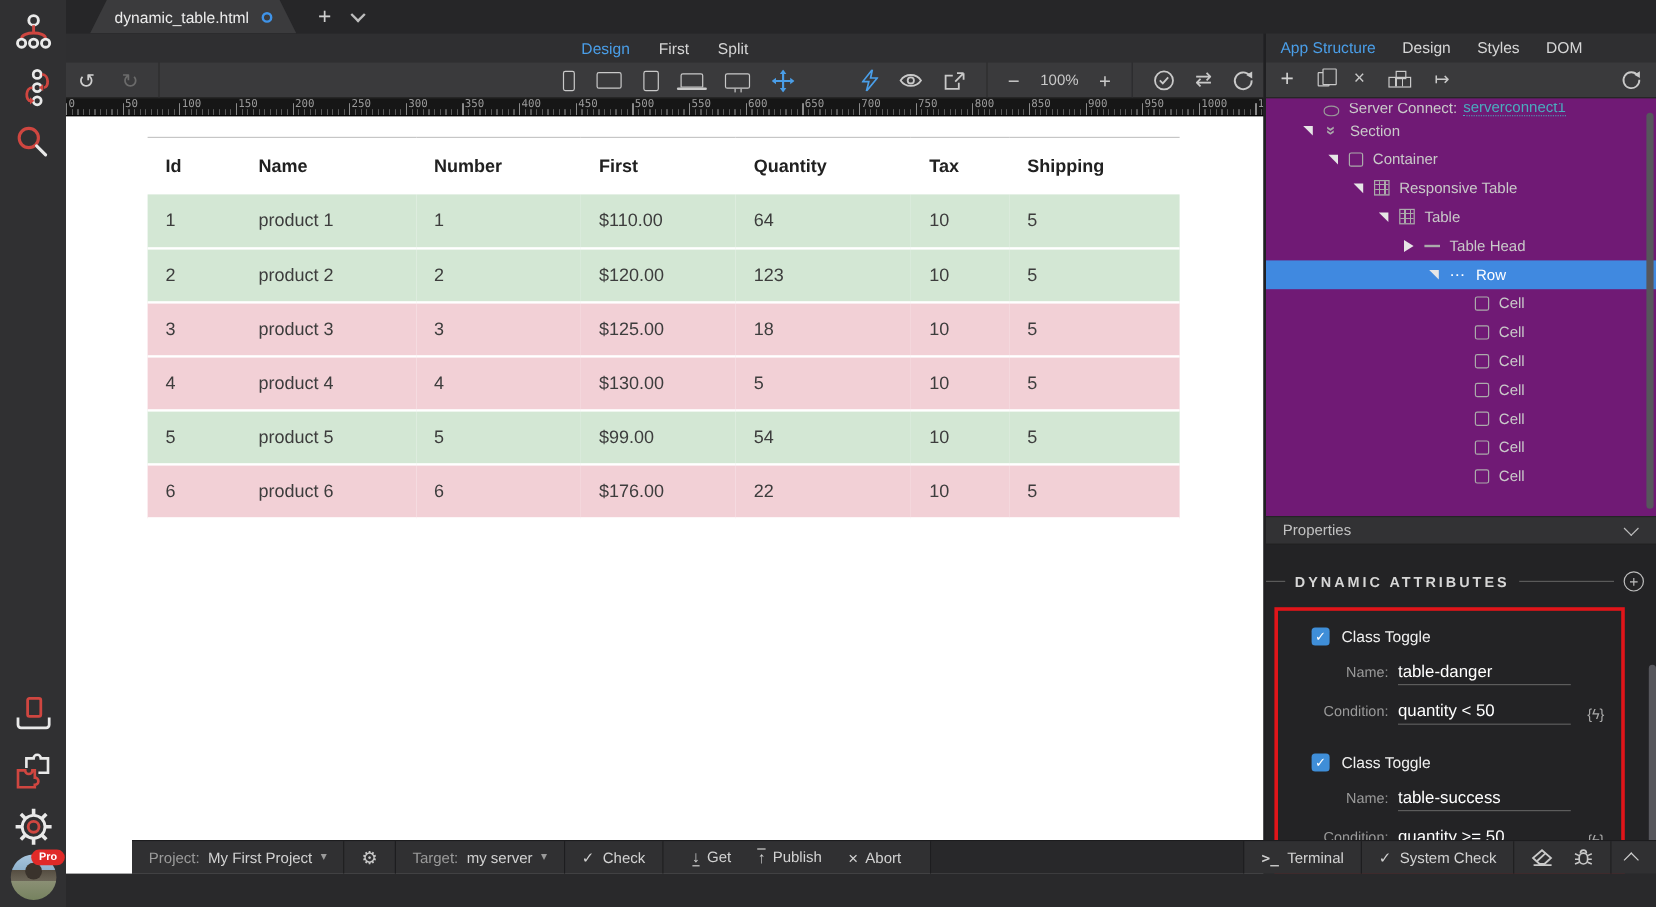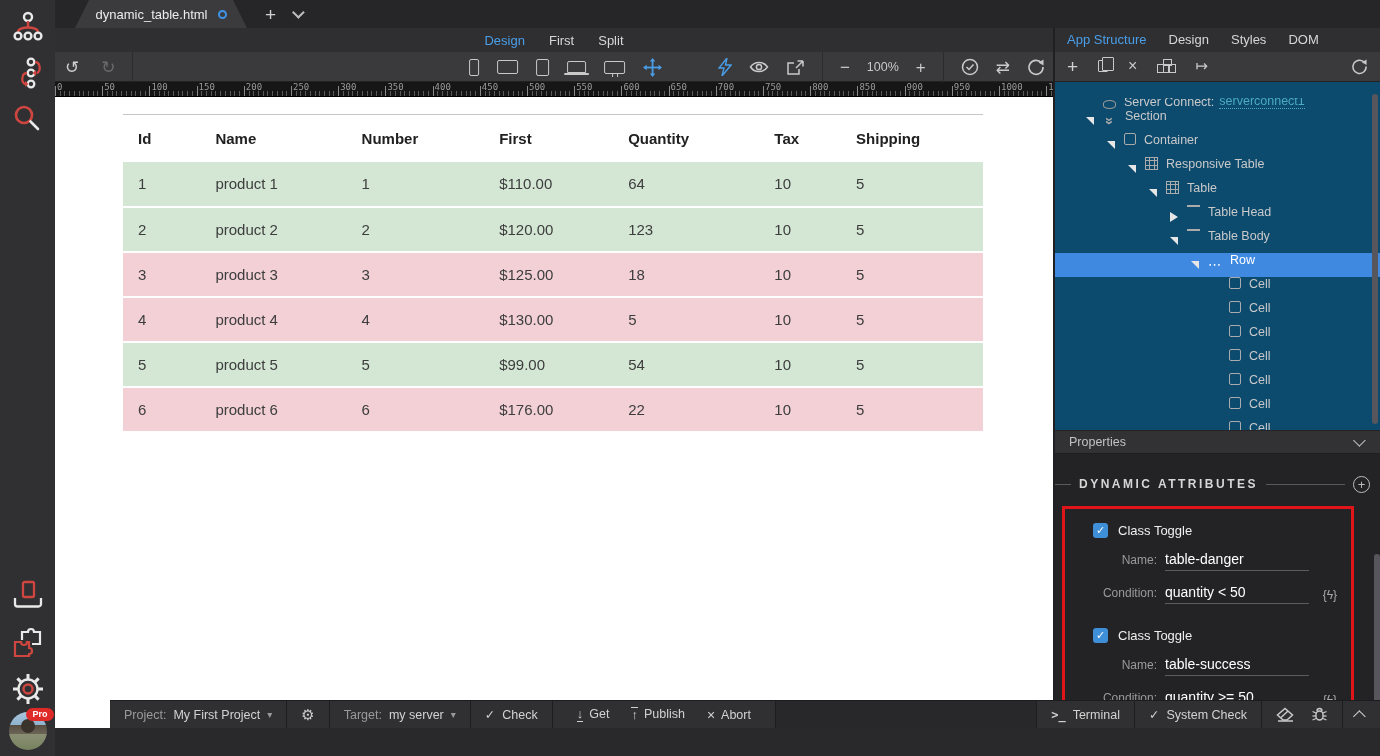--- a/index.html
+++ b/index.html
@@ -87,22 +87,22 @@
   
   .canvas { flex:1; background:#ffffff; position:relative; overflow:hidden; }
   .doc-table { position:absolute; left:68px; top:17px; width:860px; border-collapse:collapse;
     border-top:1px solid #c6c6c6; font-size:15px; }
   .doc-table th { text-align:left; font-weight:bold; color:#212121; height:47px; padding-left:15px; }
   .doc-table td { height:45px; padding-left:15px; color:#3d3d3d; border-bottom:2px solid #fff; }
   .doc-table tr.success td { background:#d3e7d4; }
   .doc-table tr.danger td { background:#f2d0d6; }
 
   
-  .tree { height:350px; overflow:hidden; background:#0c4a6e; position:relative; padding-top:16px; }
-  .trow { display:flex; height:24px; color:#c9c9c9; font-size:12.5px; cursor:pointer; white-space:nowrap; }
+  .tree { height:350px; overflow:hidden; background:#701a75; position:relative; padding-top:4px; }
+  .trow { display:flex; align-items:center; height:24px; color:#c9c9c9; font-size:12.5px; cursor:pointer; white-space:nowrap; }
   .trow.selected { background:#4089e0; color:#fff; }
   .trow.clipped { height:11px; overflow:hidden; align-items:flex-end; }
   .arrow { width:17px; display:inline-flex; align-items:center; flex:none; }
   .arrow.exp::before { content:""; width:0; height:0; border-top:8px solid #e6e6e6; border-left:8px solid transparent; }
   .arrow.col::before { content:""; width:0; height:0; border-left:8px solid #e6e6e6; border-top:5px solid transparent; border-bottom:5px solid transparent; }
   .ti { display:inline-flex; align-items:center; justify-content:center; margin-right:8px; flex:none; color:#ababab; }
   .ti.section-icon { transform:rotate(90deg); font-size:14px; font-weight:bold; width:14px; }
   .ti.container-icon { width:12px; height:12px; border:1px solid #ababab; border-radius:2px; }
   .ti.cell-icon { width:12px; height:12px; border:1px solid #ababab; border-radius:2px; }
   .ti.grid-icon { width:13px; height:13px; border:1px solid #ababab; background:
@@ -448,25 +448,20 @@
             </div>
             <div class="trow" style="padding-left: 94px;">
               <span class="arrow exp"></span>
               <span class="ti grid-icon"></span>
               <span class="tlabel">Table</span>
             </div>
             <div class="trow" style="padding-left: 115px;">
               <span class="arrow col"></span>
               <span class="ti dash-icon"></span>
               <span class="tlabel">Table Head</span>
-            </div>
-            <div class="trow" style="padding-left: 115px;">
-              <span class="arrow exp"></span>
-              <span class="ti dash-icon"></span>
-              <span class="tlabel">Table Body</span>
             </div>
             <div class="trow selected" style="padding-left: 136px;">
               <span class="arrow exp"></span>
               <span class="ti dots-icon">⋯</span>
               <span class="tlabel">Row</span>
             </div>
             <div class="trow" style="padding-left: 157px;">
               <span class="arrow "></span>
               <span class="ti cell-icon"></span>
               <span class="tlabel">Cell</span>

